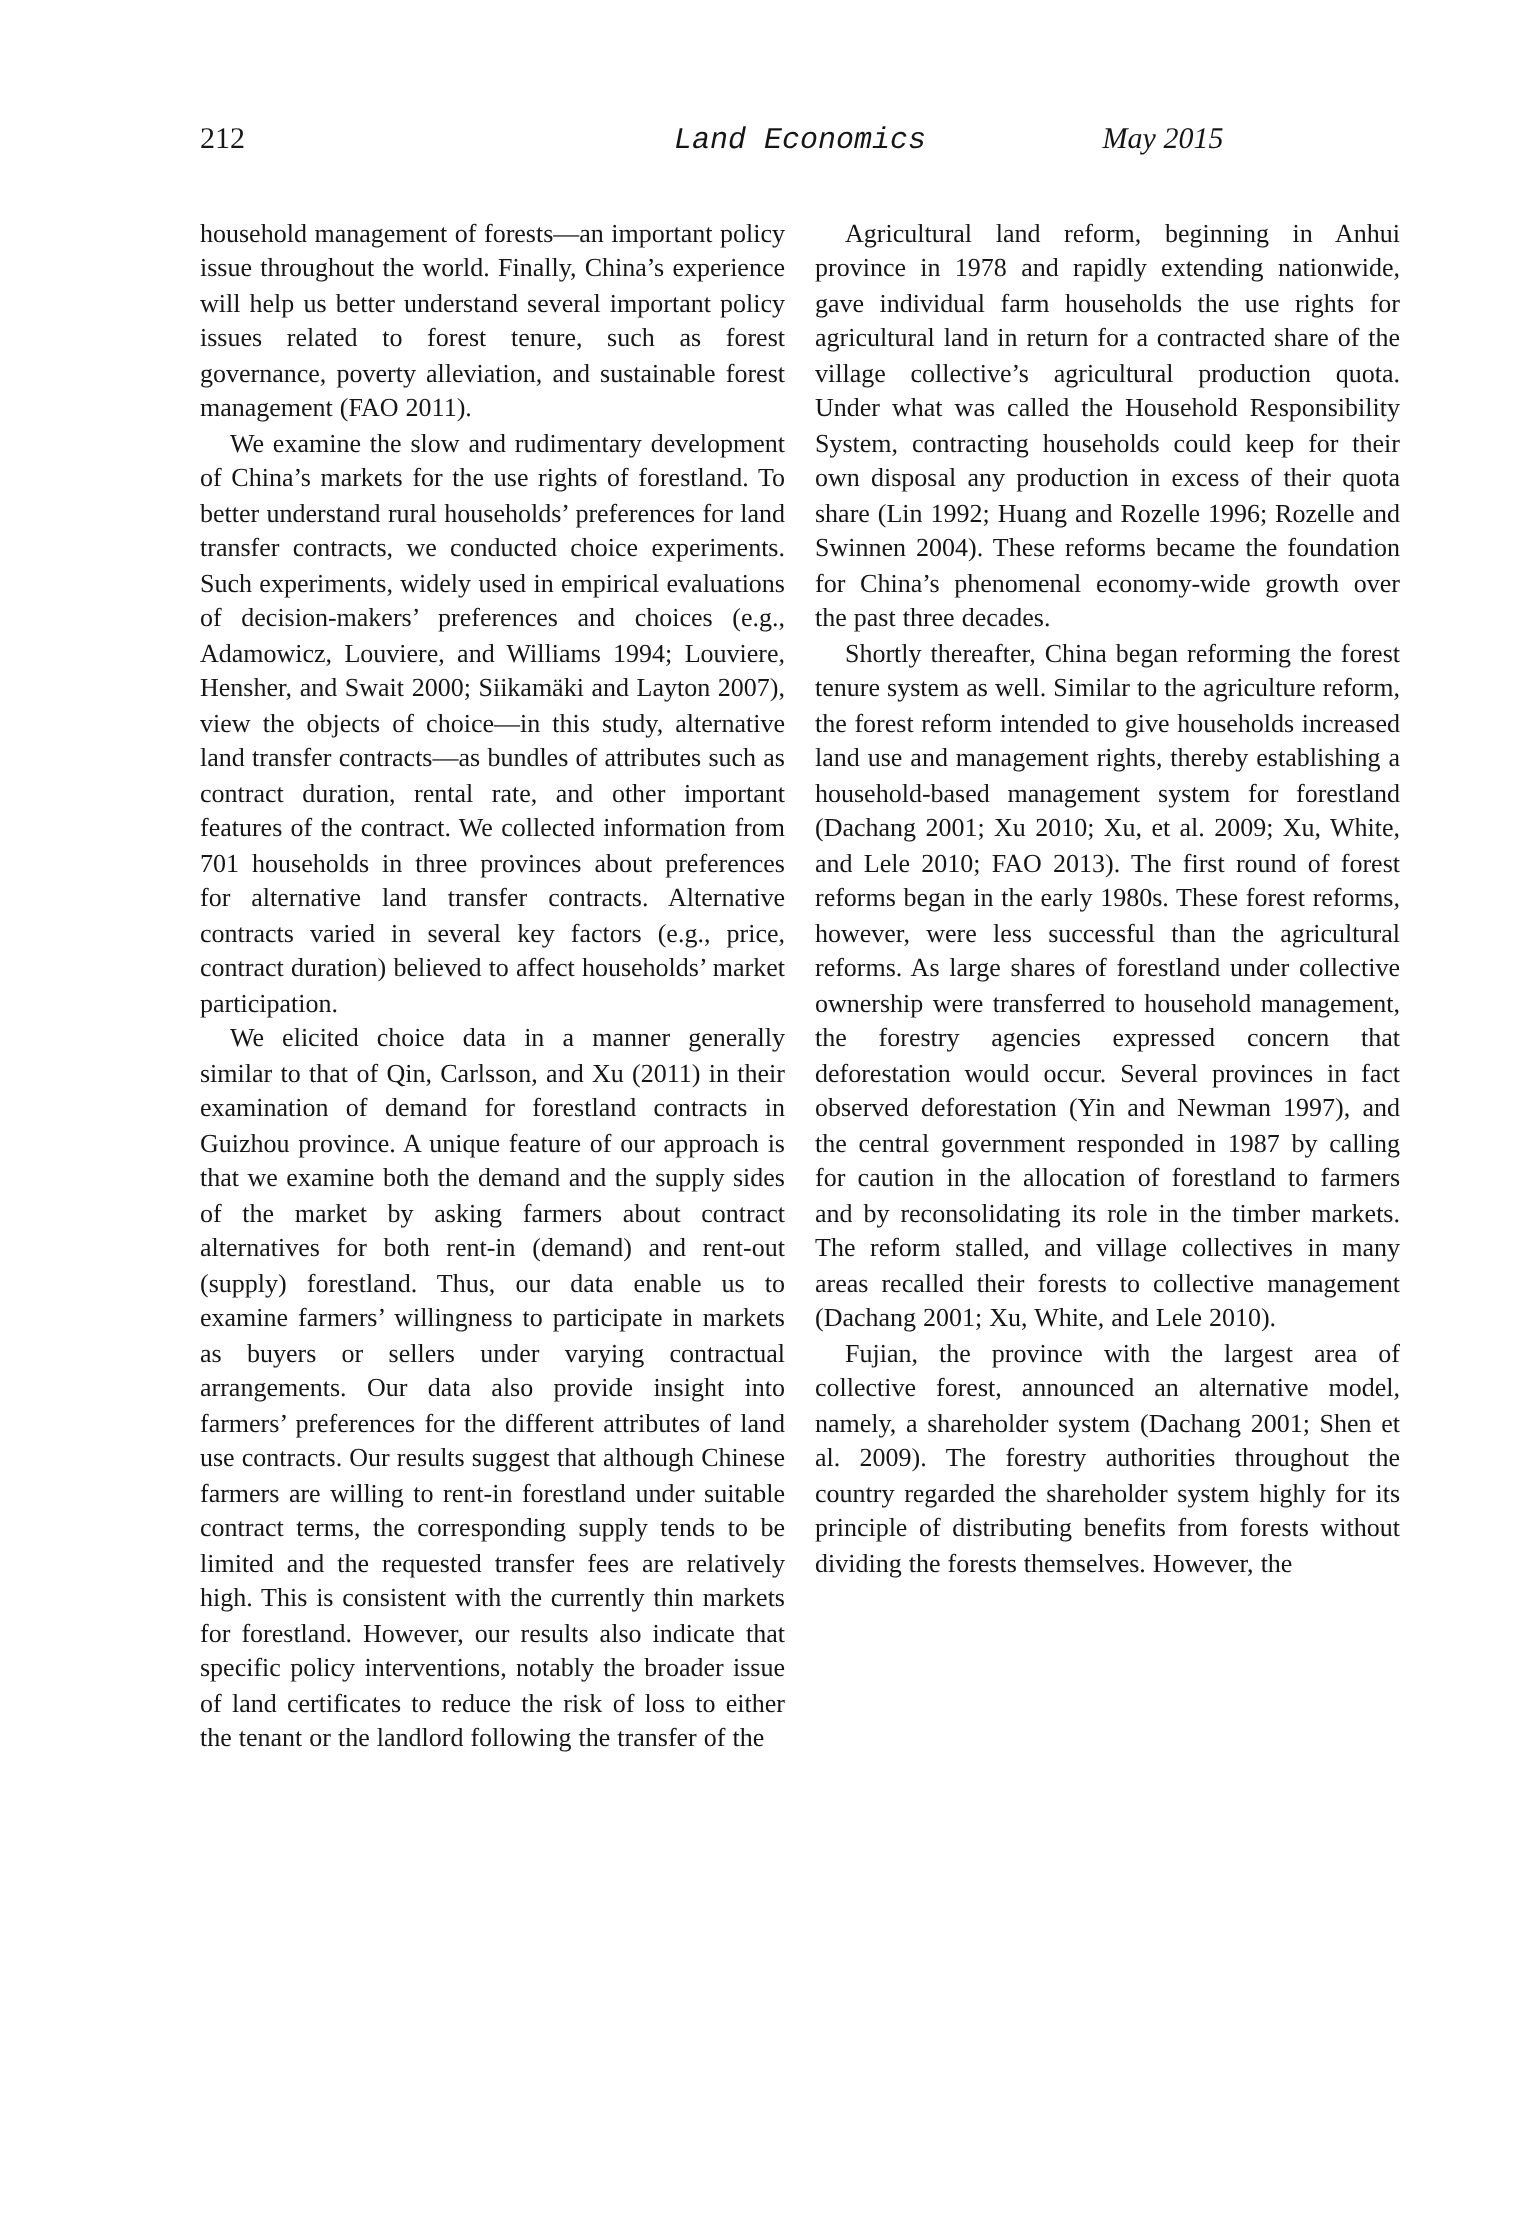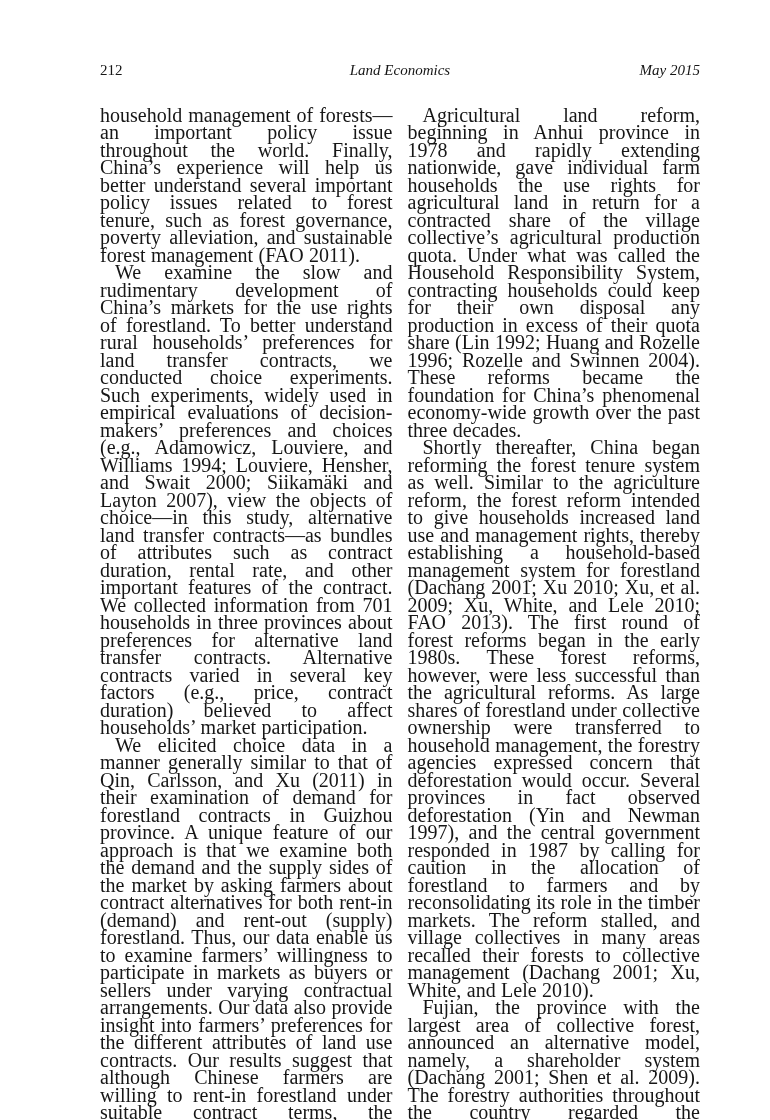--- a/index.html
+++ b/index.html
@@ -26,37 +26,38 @@
     font-size: 15px;
     line-height: 1.1;
   }
   .page-header .page-num {
     text-align: left;
     font-style: normal;
   }
   .page-header .journal {
     text-align: center;
     font-style: italic;
+    font-family: Liberation Mono, monospace;
   }
   .page-header .issue {
-    text-align: right;
+    text-align: center;
     font-style: italic;
   }
   .columns {
     display: flex;
     gap: 15px;
     margin-top: 28px;
   }
   .column {
     flex: 1 1 0;
     min-width: 0;
   }
   .column p {
     margin: 0;
-    font-size: 20px;
+    font-size: 13px;
     line-height: 17.5px;
     text-align: justify;
     text-indent: 15px;
     word-spacing: 0.02em;
     hyphens: auto;
     -webkit-hyphens: auto;
   }
   .column p.no-indent {
     text-indent: 0;
   }

